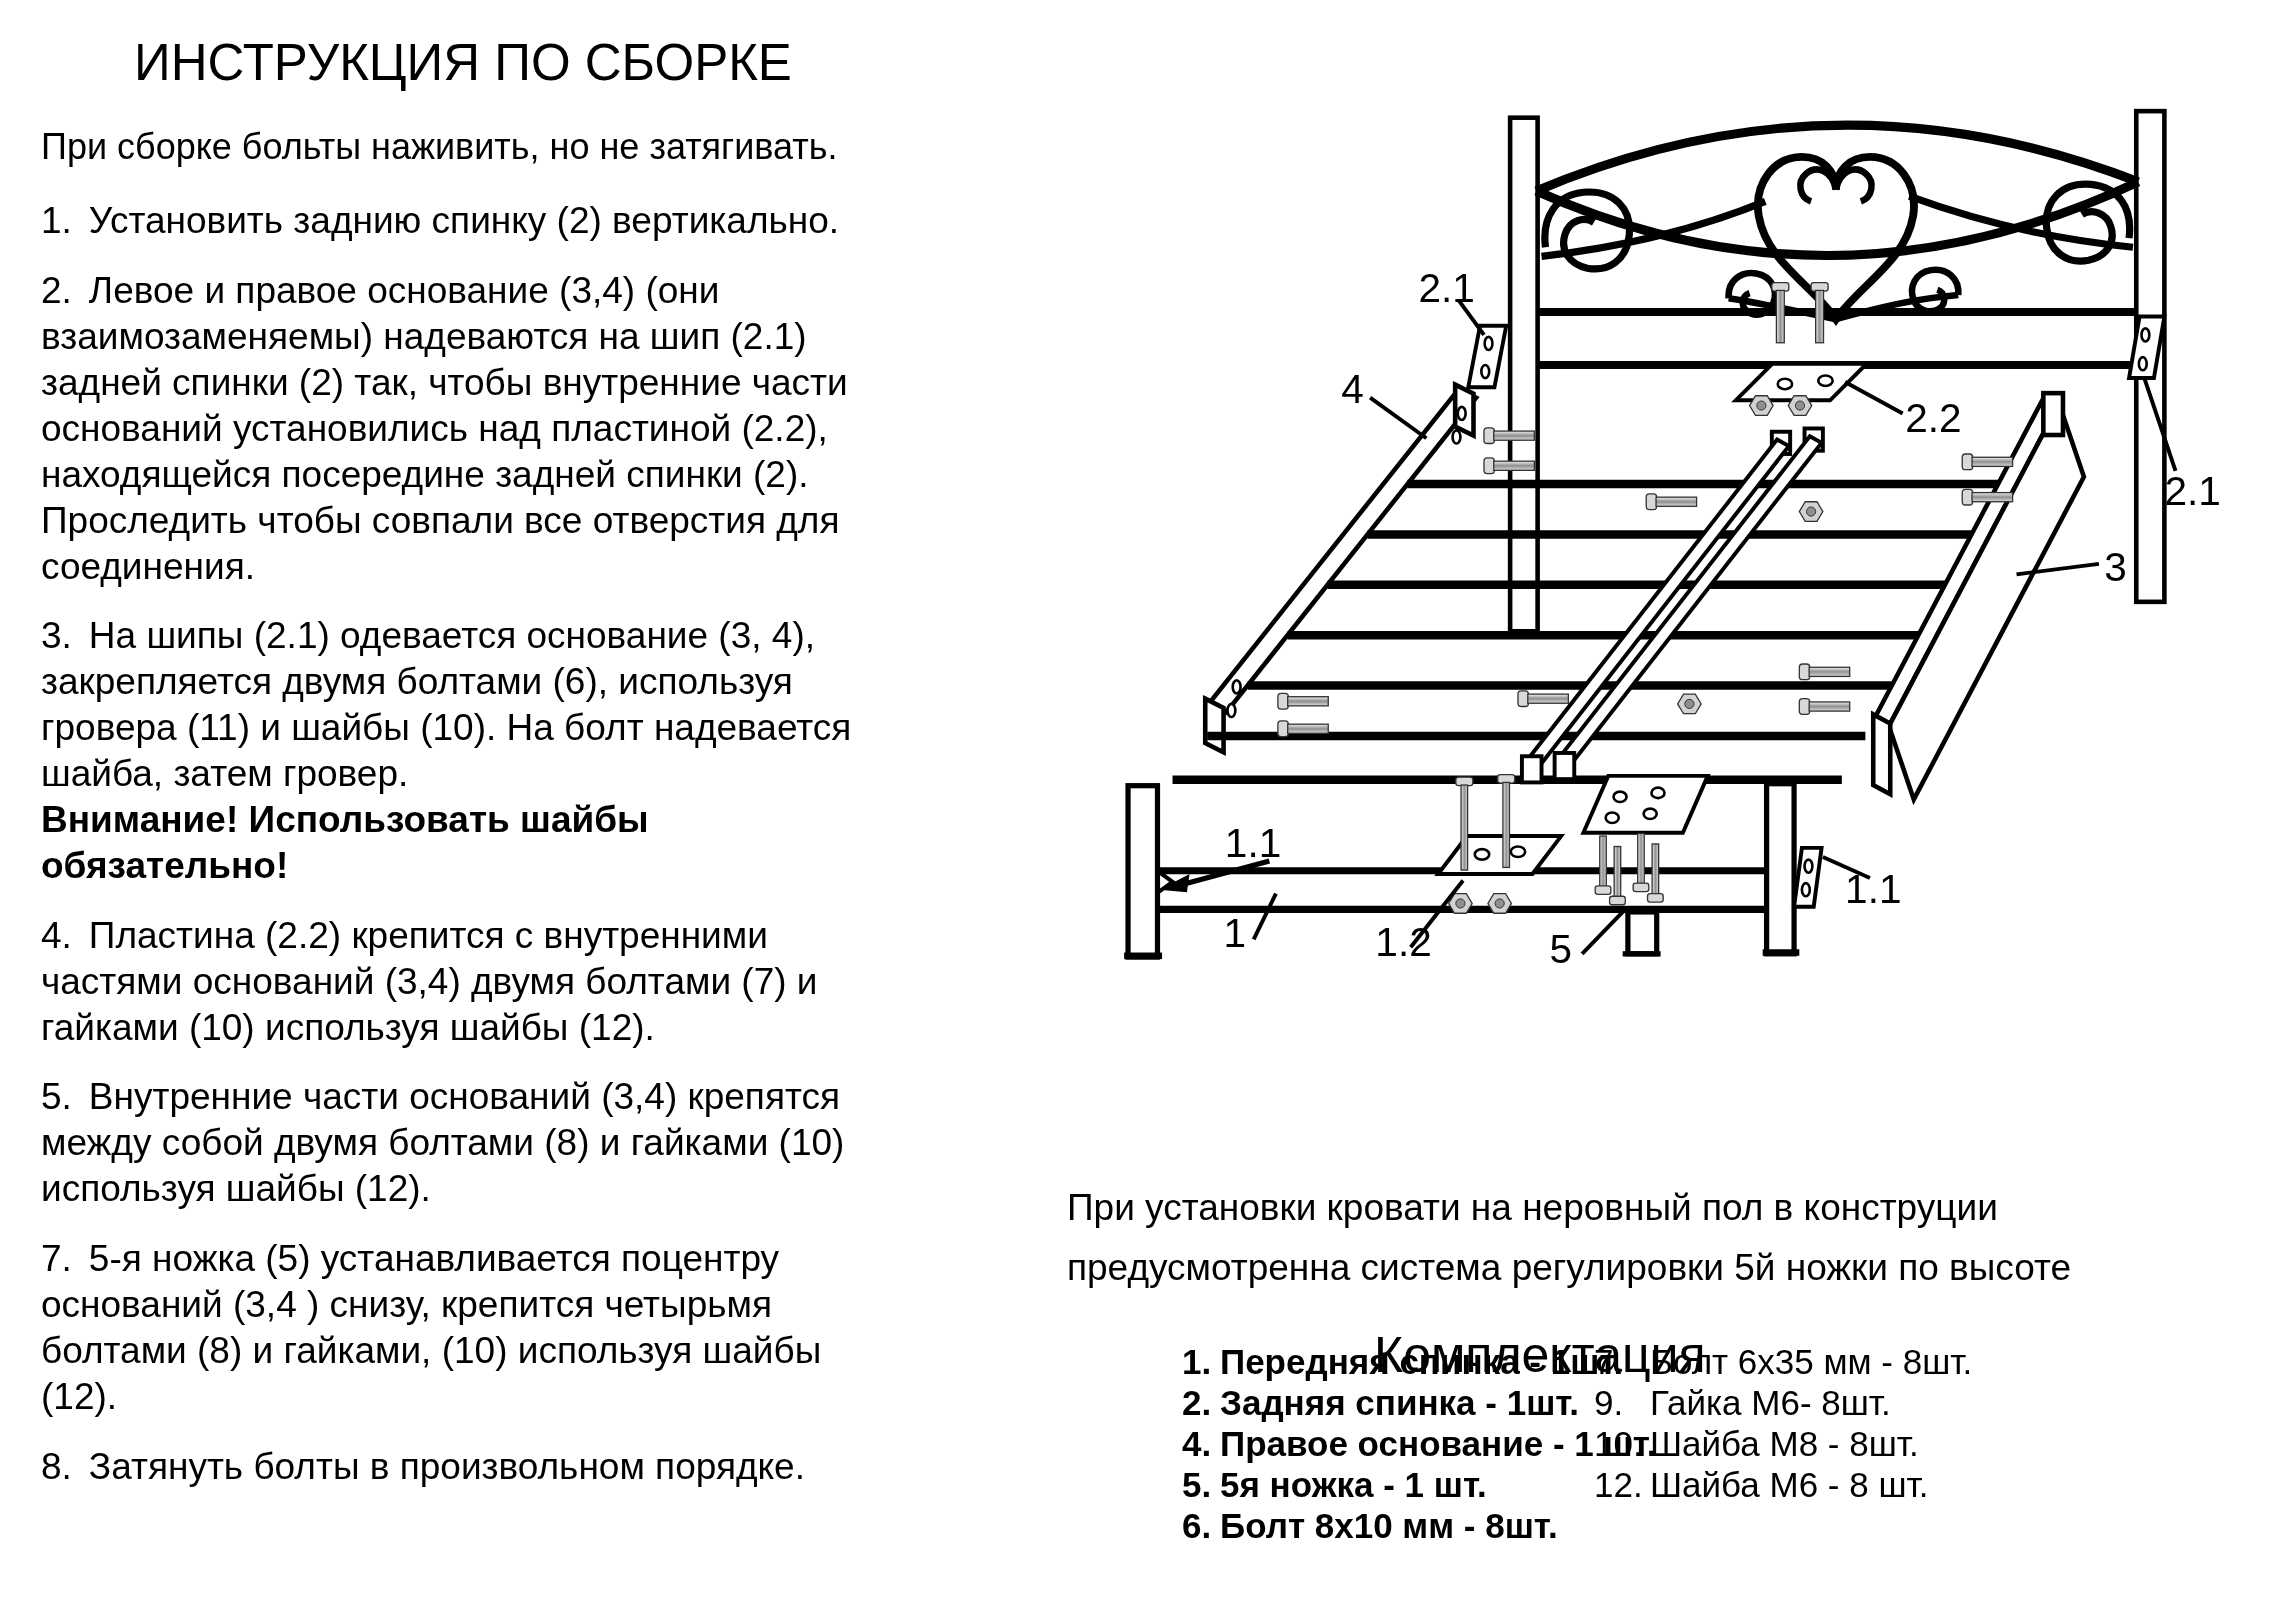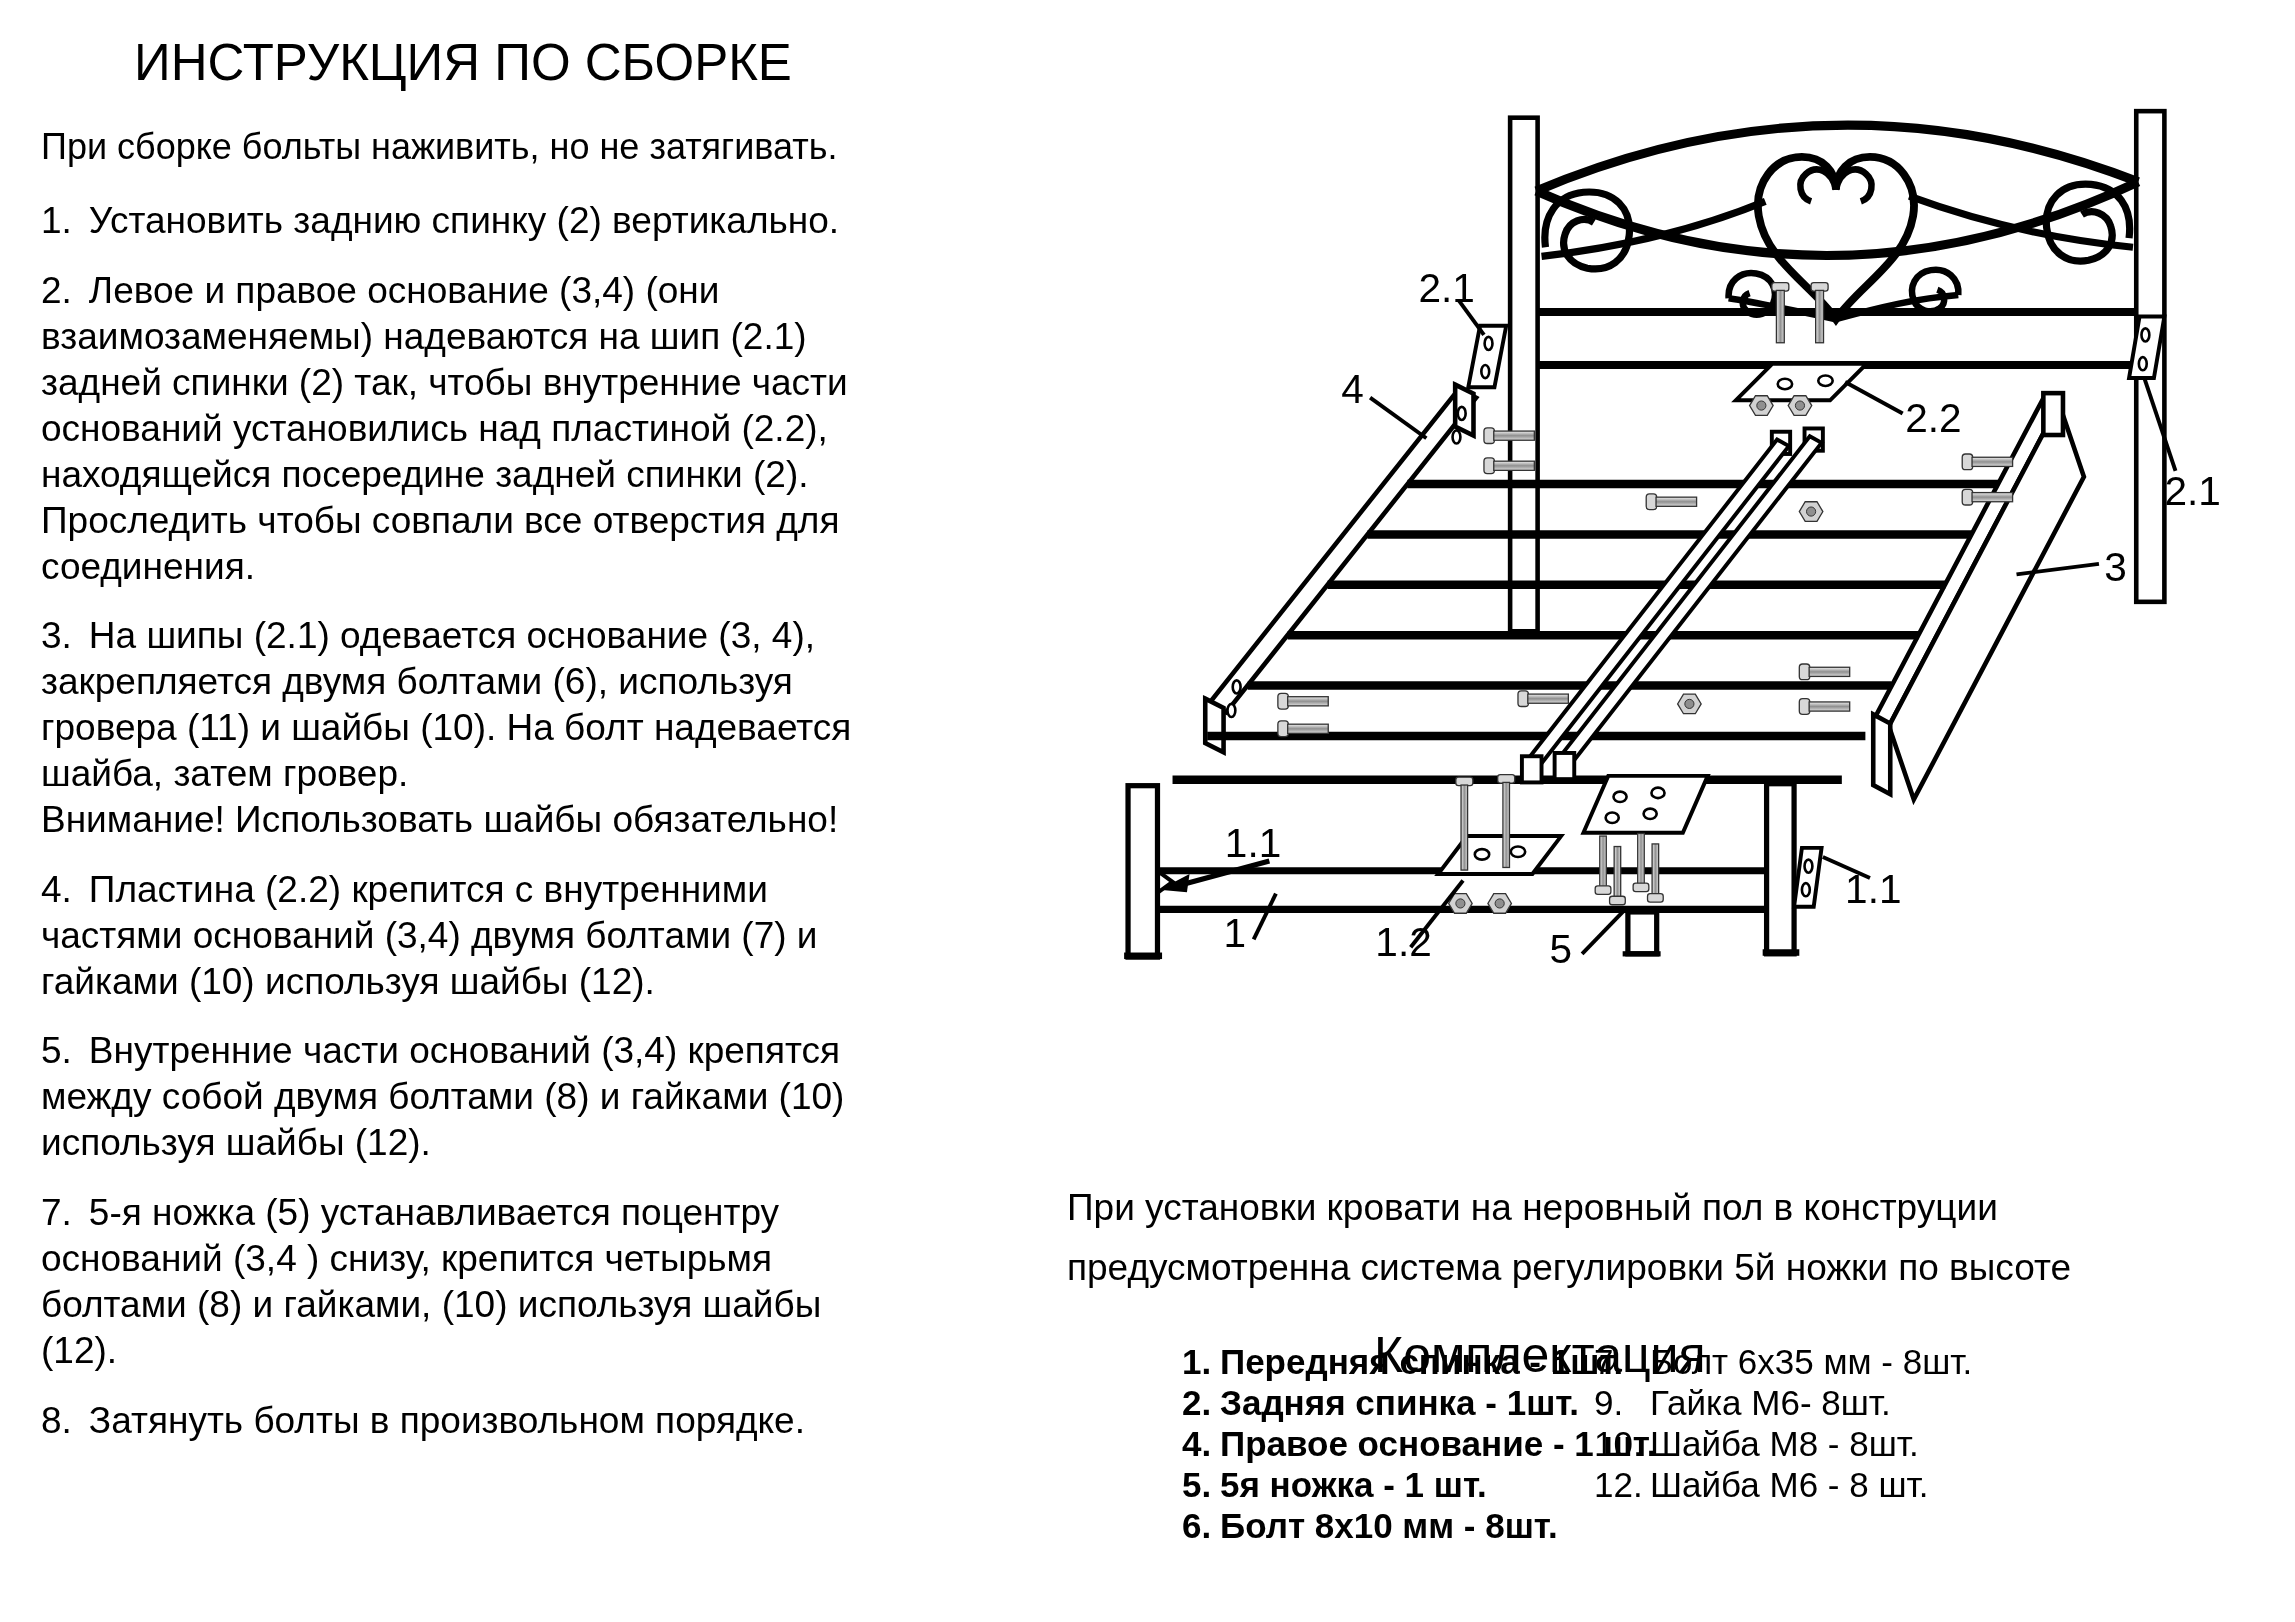--- a/index.html
+++ b/index.html
@@ -6,21 +6,21 @@
   body{
     width:2295px;height:1623px;background:#ffffff;color:#000;
     font-family:"Liberation Sans", sans-serif;position:relative;overflow:hidden;
   }
   .left-col{position:absolute;left:41px;top:33px;width:844px;}
   .doc-title{font-size:51px;font-weight:400;text-align:center;margin:0 0 34px 0;white-space:nowrap;}
   .intro{font-size:36px;margin:0 0 30px 0;}
   .step{font-size:37px;line-height:46px;margin:0 0 23.6px 0;}
   .step .num{margin-right:17px;}
   .step.tight{margin-bottom:0;}
-  .attn{font-size:37px;line-height:46px;font-weight:normal;margin:0 0 23.6px 0;}
+  .attn{font-size:37px;line-height:46px;font-weight:bold;margin:0 0 23.6px 0;}
   .note{position:absolute;left:1067px;top:1141px;width:1178px;font-size:37px;line-height:60px;}
   .kit-title{position:absolute;left:1374px;top:1284px;width:543px;text-align:left;
     font-size:50px;font-weight:400;}
   .kit-col{position:absolute;top:1341px;font-size:35px;line-height:41px;}
   .kit-col.kleft{left:1182px;width:419px;font-weight:bold;}
   .kit-col.kright{left:1594px;width:537px;}
   .kit-item{white-space:nowrap;}
   .kit-item .num{display:inline-block;width:38px;}
   .kit-col.kright .kit-item .num{width:56px;}
   svg.diagram{position:absolute;left:1060px;top:39px;}

